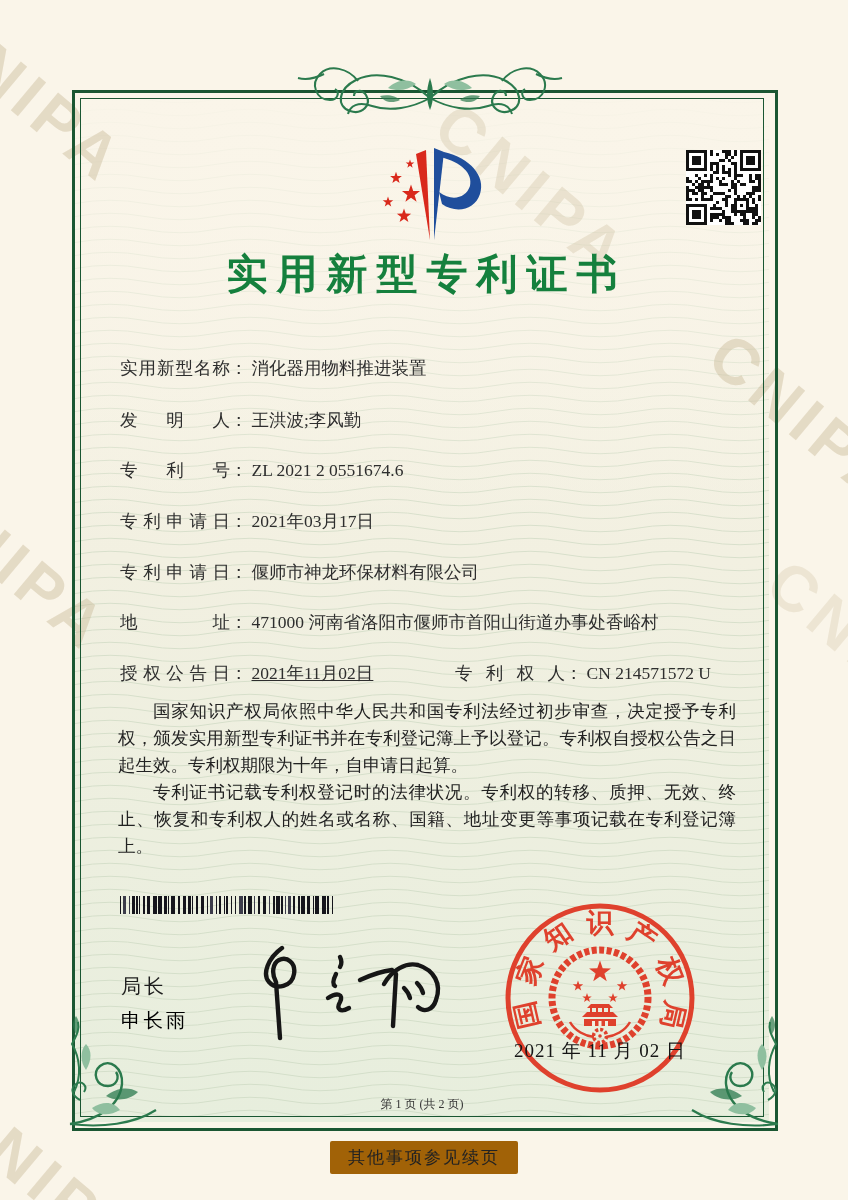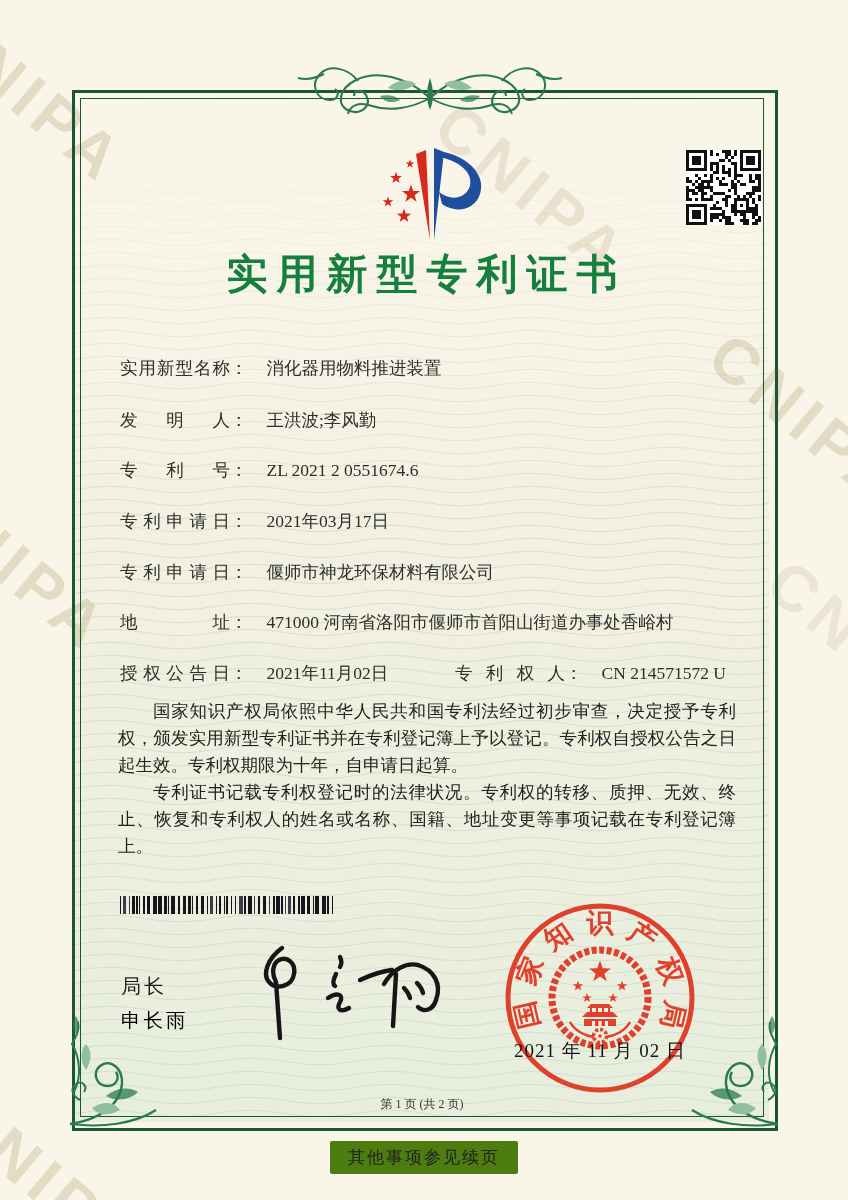--- a/index.html
+++ b/index.html
@@ -26,34 +26,34 @@
     border:1.5px solid var(--border_green,#1a5632);z-index:3;pointer-events:none;}
   .waves{position:absolute;left:75px;top:93px;z-index:1;}
   
   .cert-no{position:absolute;left:104px;top:146px;z-index:4;
     font-size:18.5px;letter-spacing:2px;color:#3a3a3a;}
   .title{position:absolute;left:72px;top:247px;width:700px;z-index:4;
     text-align:center;font-size:41px;font-weight:700;letter-spacing:9px;text-indent:9px;color:#15803d;}
   .frow{position:absolute;left:120px;width:640px;z-index:4;font-size:17.5px;color:#2e2e2e;white-space:nowrap;}
   .flabel{display:inline-block;width:110px;text-align:justify;text-align-last:justify;vertical-align:top;}
   .fcolon{display:inline-block;}
-  .fvalue{margin-left:19px;}
+  .fvalue{margin-left:4px;}
   .fpair2{position:absolute;left:335px;top:0;}
   .paras{position:absolute;left:118px;top:698px;width:618px;z-index:4;}
   .paras p{margin:0;text-indent:2em;font-size:17.5px;line-height:27px;color:#222;text-align:justify;}
   .officer-title{position:absolute;left:121px;top:973px;z-index:4;
     font-family:"Liberation Sans","DejaVu Sans",sans-serif;font-size:20px;letter-spacing:3px;color:#1c1c1c;}
   .officer-name{position:absolute;left:121px;top:1007px;z-index:4;
     font-family:"Liberation Sans","DejaVu Sans",sans-serif;font-size:19.5px;letter-spacing:3px;color:#000000;}
   .seal-date{position:absolute;left:505px;top:1038px;width:190px;z-index:6;
     text-align:center;font-size:19px;letter-spacing:1px;color:#151515;}
   .page-footer{position:absolute;left:72px;top:1096px;width:700px;z-index:4;
     text-align:center;font-size:12px;color:#333;}
   .note{position:absolute;left:424px;top:1141px;transform:translateX(-50%);z-index:4;
-    background:#4d7c0f;padding:5px 18px;font-size:17px;letter-spacing:2px;color:#222;border-radius:2px;}
+    background:#a16207;padding:5px 18px;font-size:17px;letter-spacing:2px;color:#222;border-radius:2px;}
   svg{display:block;}
   .orn{z-index:3;pointer-events:none;}
   .content-svg{z-index:4;}
   .seal-svg{z-index:5;opacity:.93;}
 </style>
 </head>
 <body>
 
 <div class="page" style="--paper: #faf5e9; --border_green: #1a5632; --ornament_green: #2b7a4d; --ornament_light: #8fbf9f; --seal_red: #df3420; --logo_red: #d9291c; --logo_blue: #1f4e9c; --watermark: #c8b896; --text_dark: #222222;">
 
@@ -368,21 +368,21 @@
   </div>
   <div class="frow" style="top:509px;">
     <span class="flabel">专利申请日</span><span class="fcolon">：</span><span class="fvalue">2021年03月17日</span>
   </div>
   <div class="frow" style="top:560px;">
     <span class="flabel">专利申请日</span><span class="fcolon">：</span><span class="fvalue">偃师市神龙环保材料有限公司</span>
   </div>
   <div class="frow" style="top:610px;">
     <span class="flabel">地址</span><span class="fcolon">：</span><span class="fvalue">471000 河南省洛阳市偃师市首阳山街道办事处香峪村</span>
   </div>
-  <div class="frow" style="top:661px;">
+  <div class="frow" style="top:661px;text-decoration:underline;">
     <span class="flabel">授权公告日</span><span class="fcolon">：</span><span class="fvalue">2021年11月02日</span>
     <span class="fpair2">
       <span class="flabel">专利权人</span><span class="fcolon">：</span><span class="fvalue">CN 214571572 U</span>
     </span>
   </div>
 
   <div class="paras">
     <p>国家知识产权局依照中华人民共和国专利法经过初步审查，决定授予专利权，颁发实用新型专利证书并在专利登记簿上予以登记。专利权自授权公告之日起生效。专利权期限为十年，自申请日起算。</p>
     <p>专利证书记载专利权登记时的法律状况。专利权的转移、质押、无效、终止、恢复和专利权人的姓名或名称、国籍、地址变更等事项记载在专利登记簿上。</p>
   </div>

